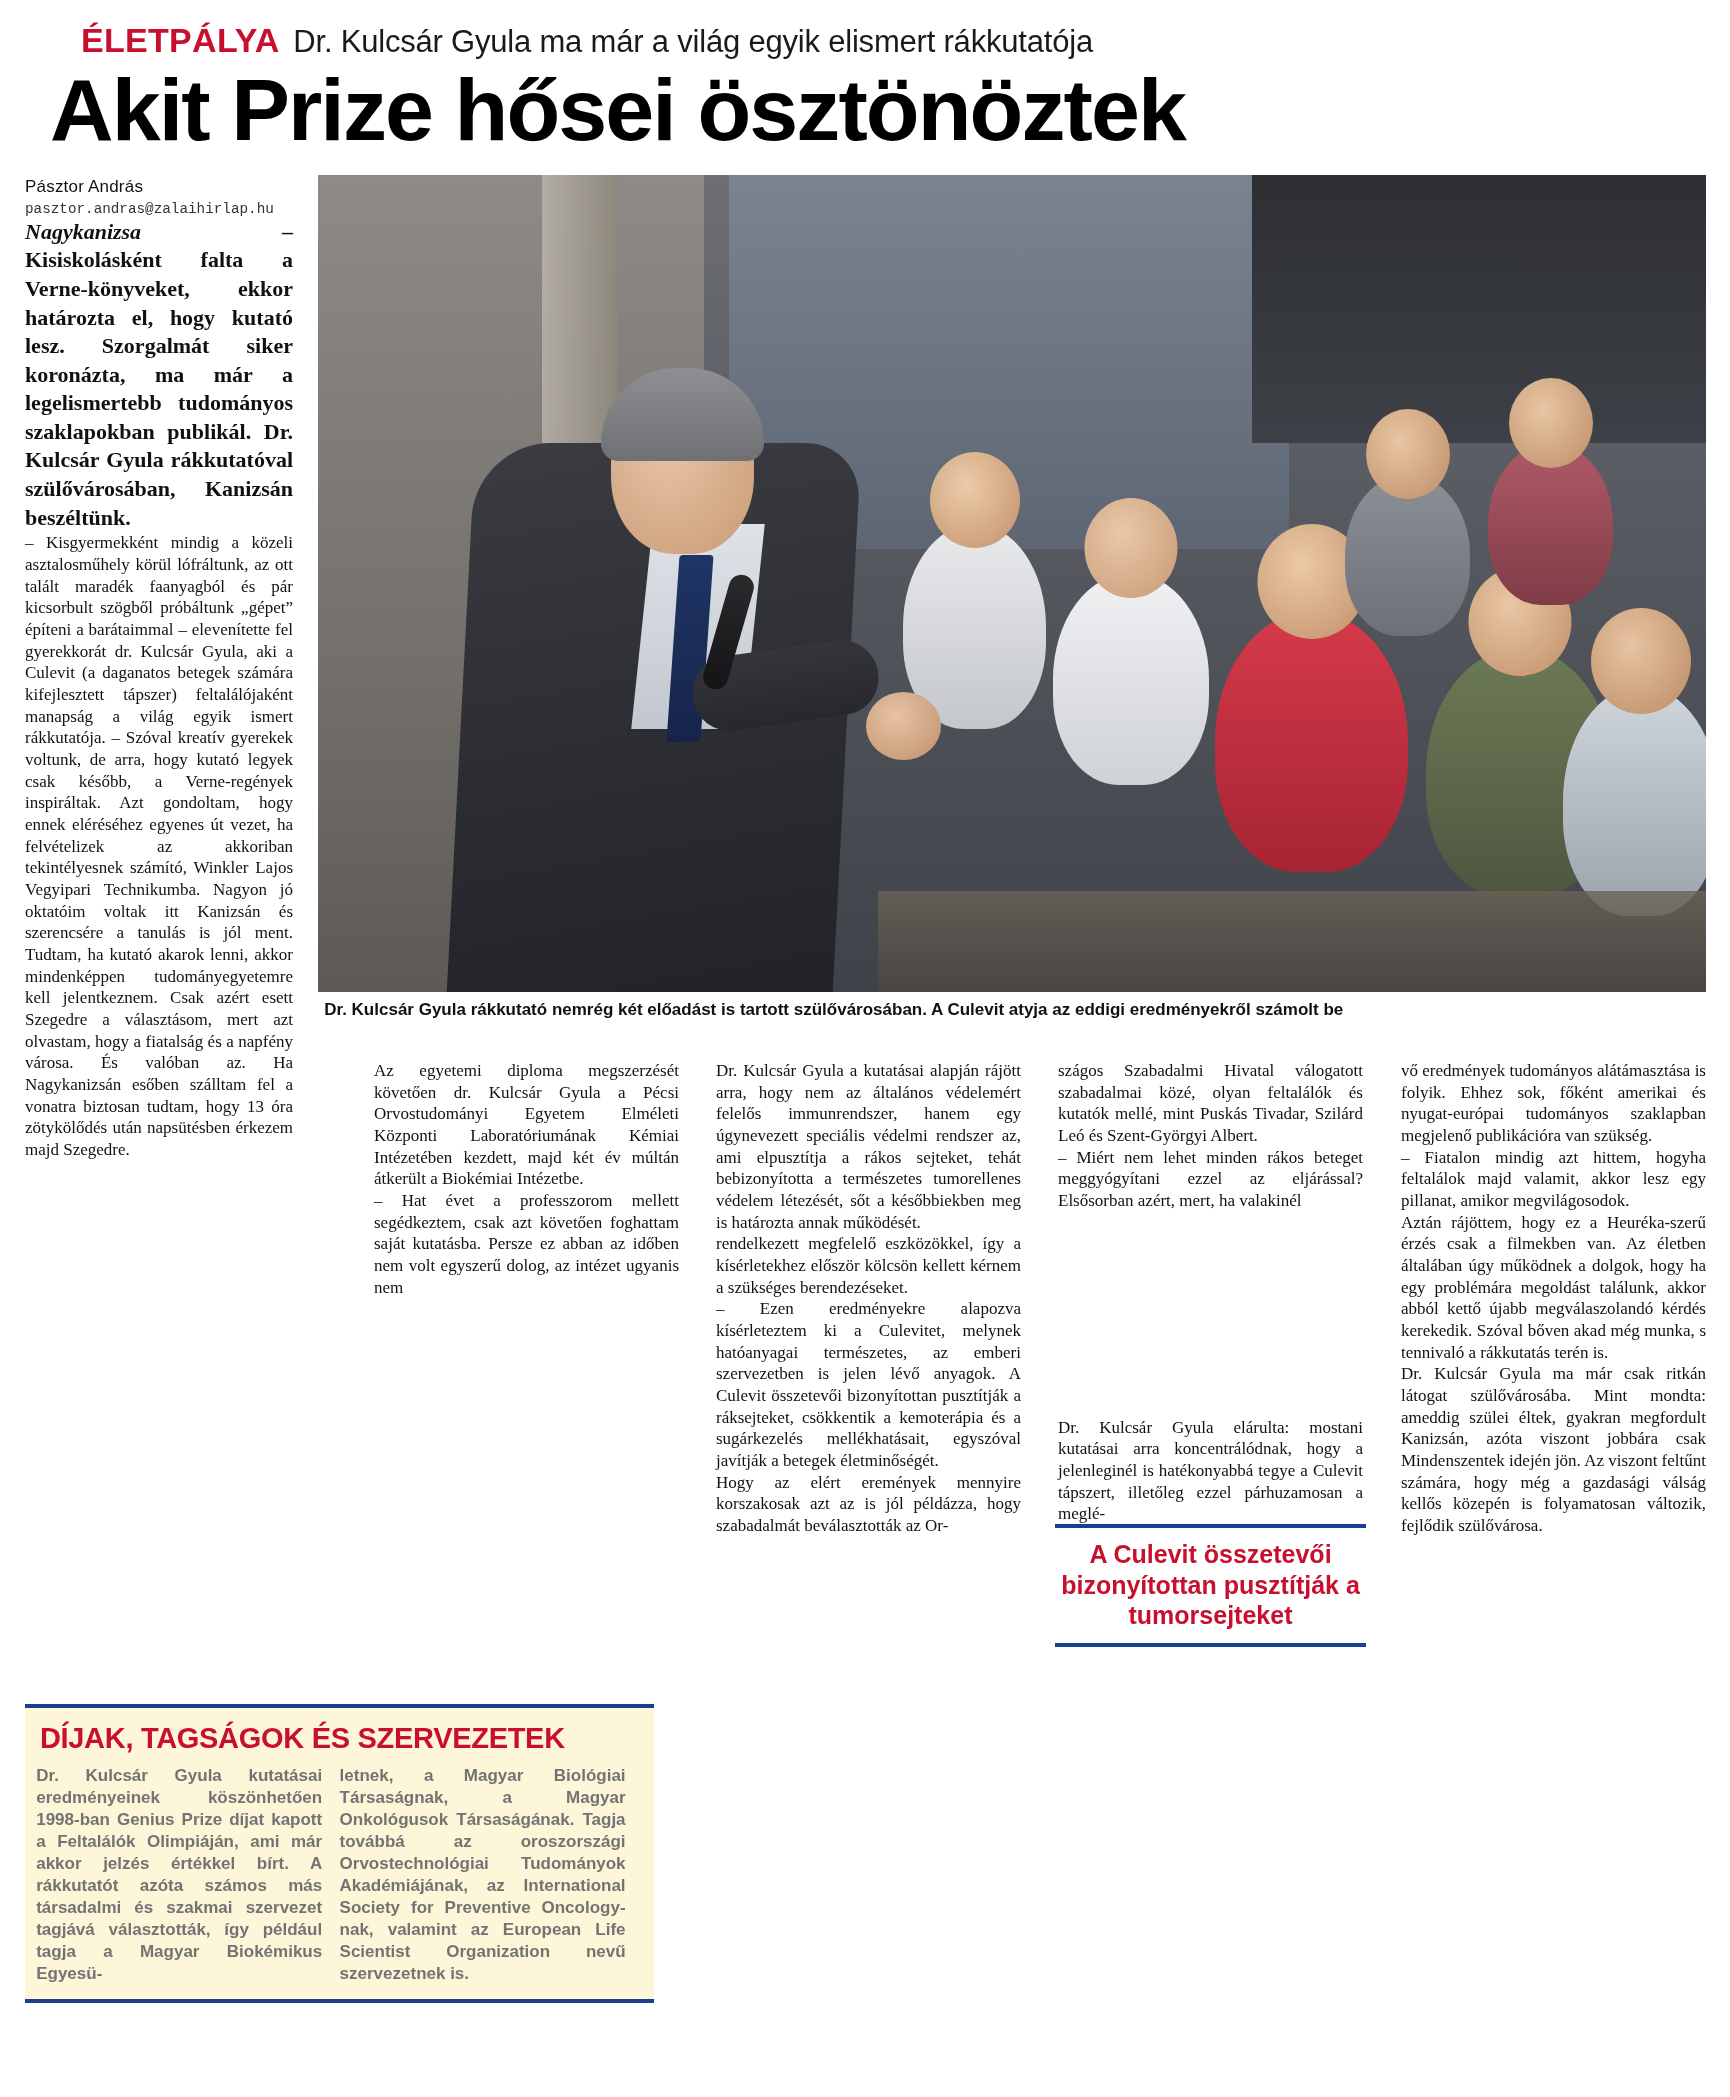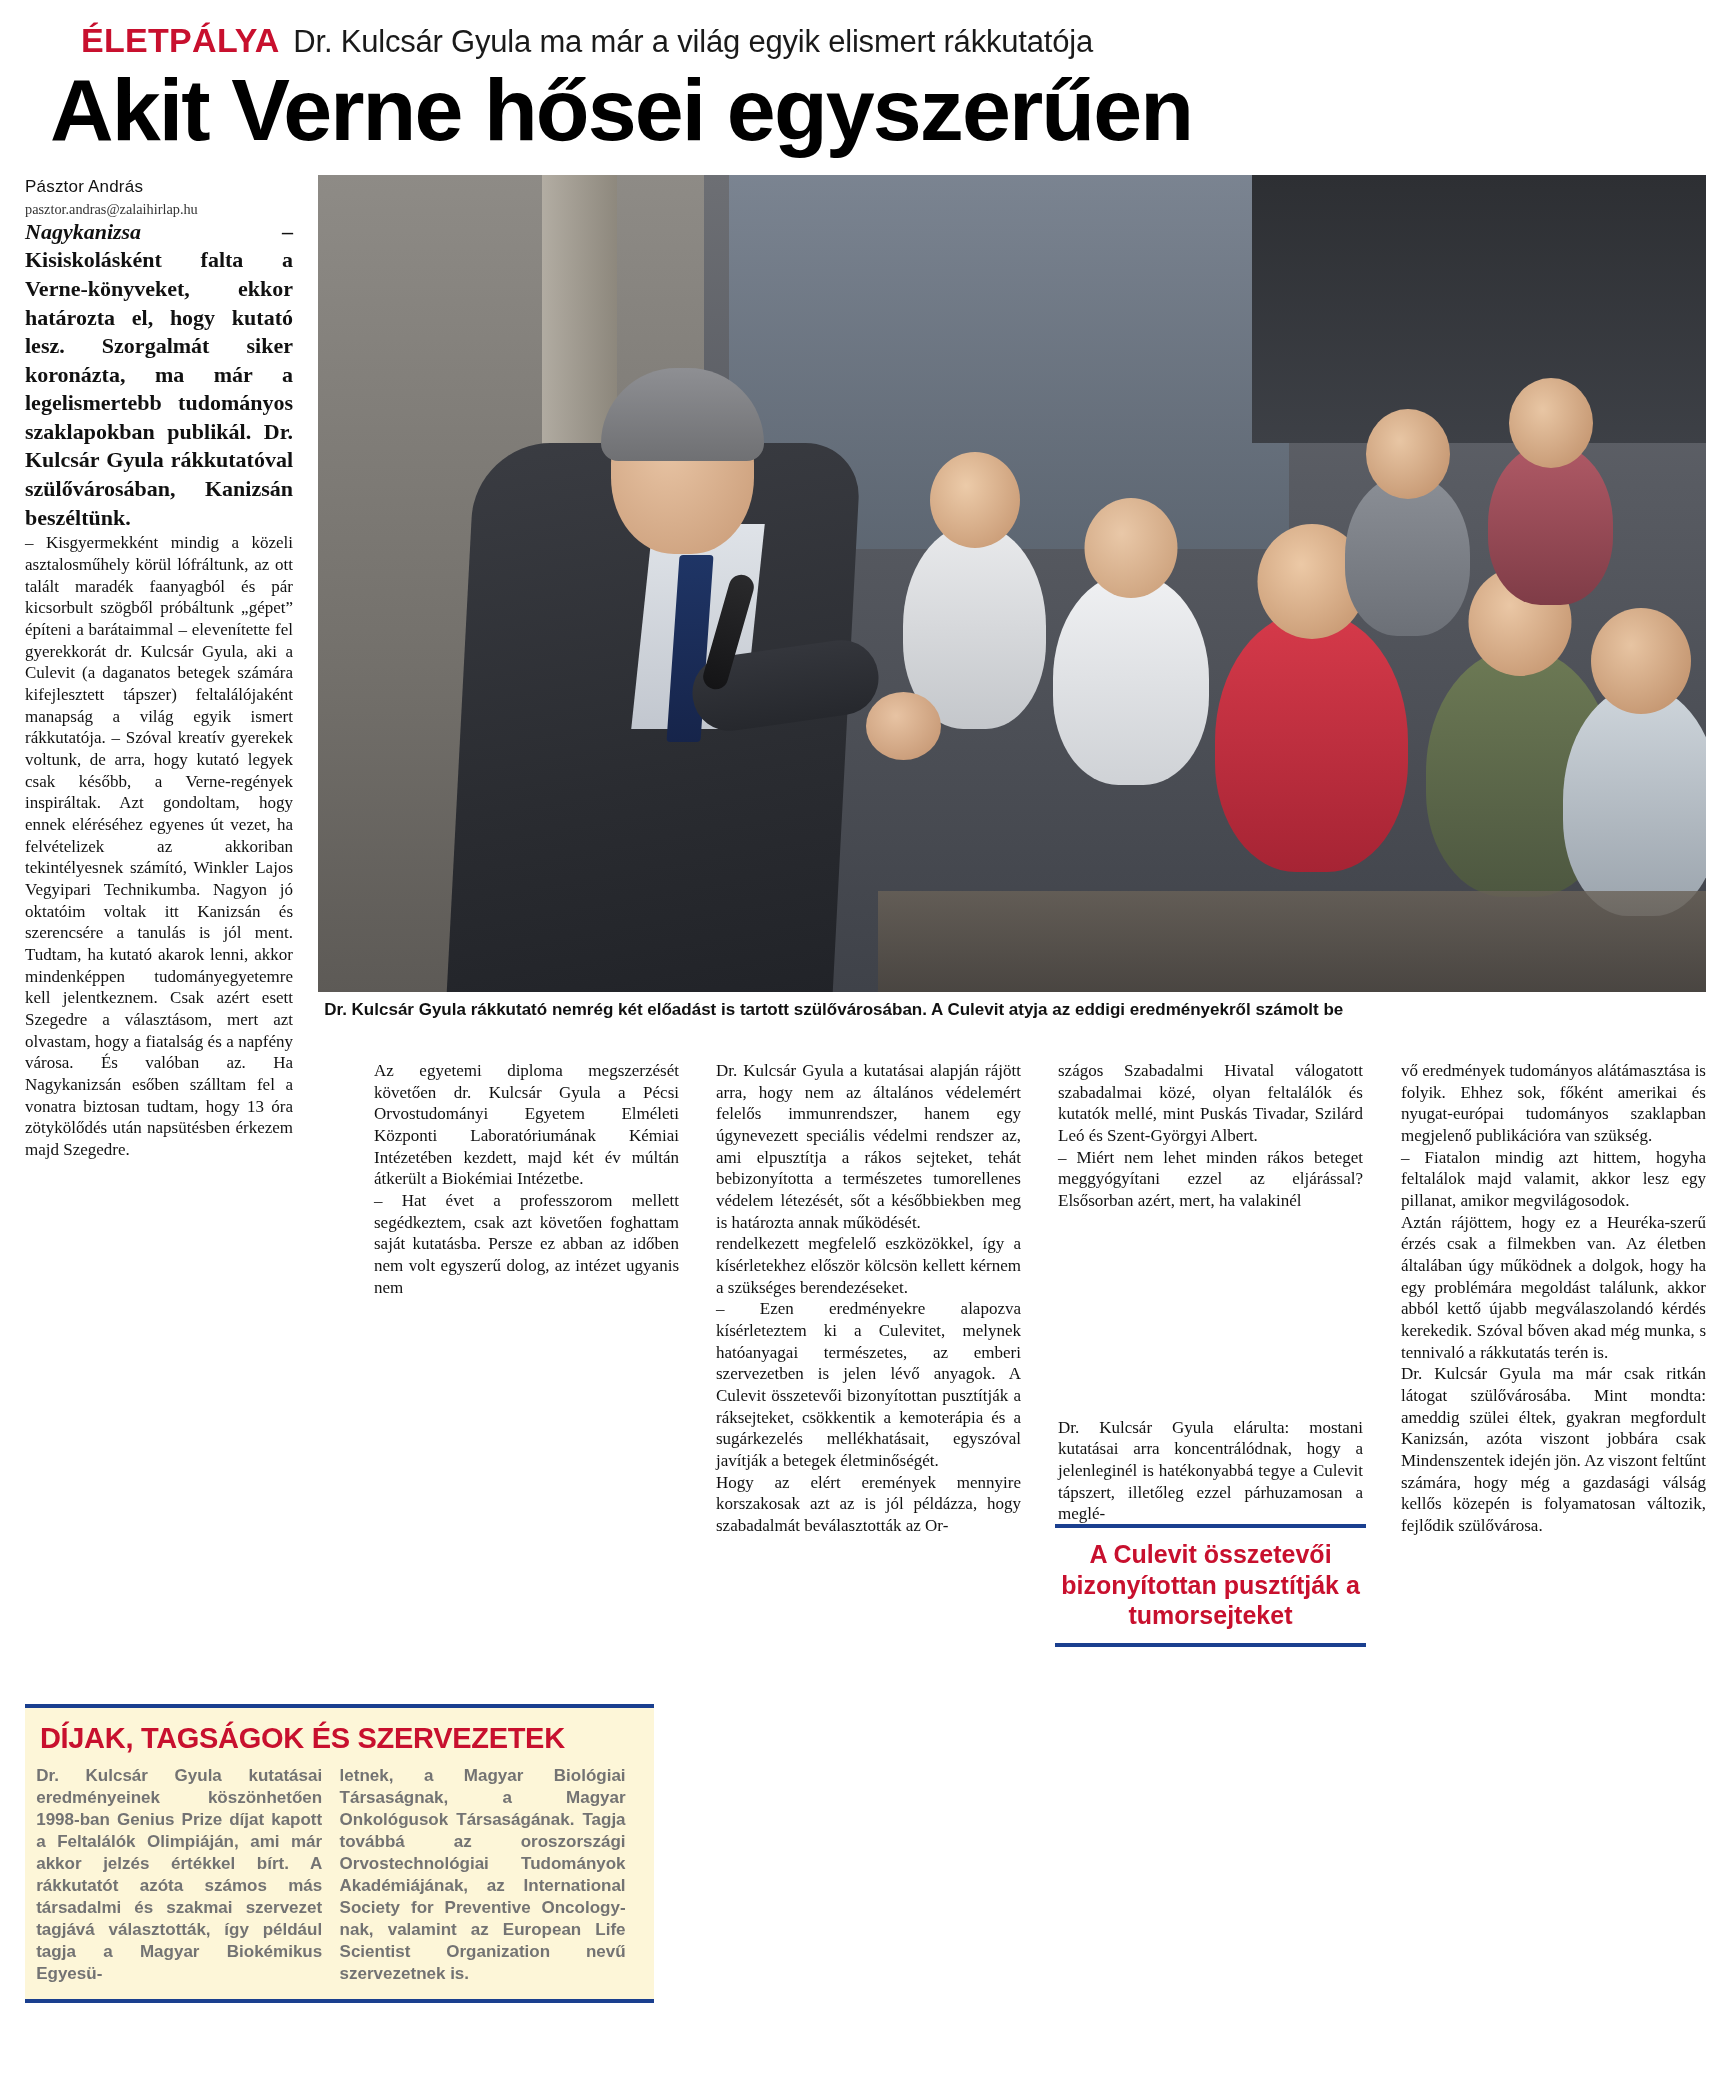--- a/index.html
+++ b/index.html
@@ -75,21 +75,21 @@
 
   
   #col1 { left: 0; width: 268px; }
   .byline-name {
     font-family: "Liberation Sans", sans-serif;
     font-size: 17px;
     letter-spacing: 0.2px;
     color: #111;
   }
   .byline-mail {
-    font-family: Liberation Serif, serif;
+    font-family: Liberation Mono, monospace;
     font-size: 14.3px;
     color: #333;
     margin-top: 1.9px;
   }
   .lead {
     margin-top: 24px;
     font-size: 22px;
     line-height: 1.3;
     font-weight: bold;
     text-align: justify;
@@ -289,21 +289,21 @@
 </style>
 </head>
 <body>
 
 <div class="page">
 
   <div class="kicker-row">
     <span class="kicker">ÉLETPÁLYA</span>
     <span class="kicker-sub">Dr. Kulcsár Gyula ma már a világ egyik elismert rákkutatója</span>
   </div>
-  <h1 class="headline">Akit Verne hősei egyszerűen</h1>
+  <h1 class="headline">Akit Prize hősei ösztönöztek</h1>
 
   <div class="content">
 
     <div class="col" id="col1">
       <div class="byline-name">Pásztor András</div>
       <div class="byline-mail">pasztor.andras@zalaihirlap.hu</div>
 
       <p class="lead"><span class="place">Nagykanizsa</span><span> – Kisiskolásként falta a Verne-könyveket, ekkor határozta el, hogy kutató lesz. Szorgalmát siker koronázta, ma már a legelismertebb tudományos szaklapokban publikál. Dr. Kulcsár Gyula rákkutatóval szülővárosában, Kanizsán beszéltünk.</span></p>
 
       <p class="afterlead">– Kisgyermekként mindig a közeli asztalosműhely körül lófráltunk, az ott talált maradék faanyagból és pár kicsorbult szögből próbáltunk „gépet” építeni a barátaimmal – elevenítette fel gyerekkorát dr. Kulcsár Gyula, aki a Culevit (a daganatos betegek számára kifejlesztett tápszer) feltalálójaként manapság a világ egyik ismert rákkutatója. – Szóval kreatív gyerekek voltunk, de arra, hogy kutató legyek csak később, a Verne-regények inspiráltak. Azt gondoltam, hogy ennek eléréséhez egyenes út vezet, ha felvételizek az akkoriban tekintélyesnek számító, Winkler Lajos Vegyipari Technikumba. Nagyon jó oktatóim voltak itt Kanizsán és szerencsére a tanulás is jól ment. Tudtam, ha kutató akarok lenni, akkor mindenképpen tudományegyetemre kell jelentkeznem. Csak azért esett Szegedre a választásom, mert azt olvastam, hogy a fiatalság és a napfény városa. És valóban az. Ha Nagykanizsán esőben szálltam fel a vonatra biztosan tudtam, hogy 13 óra zötykölődés után napsütésben érkezem majd Szegedre.</p>

